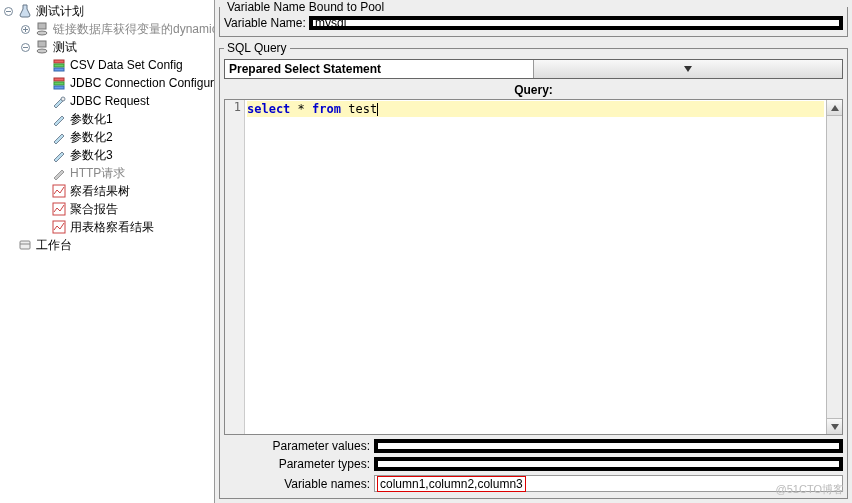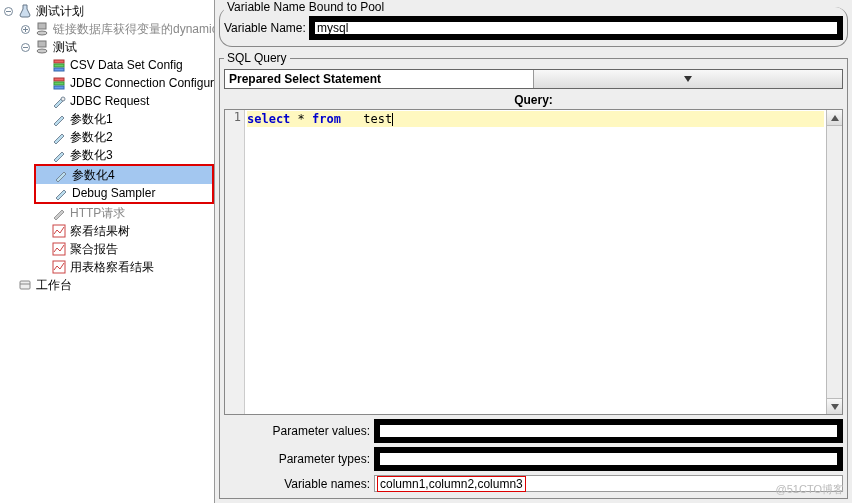--- a/index.html
+++ b/index.html
@@ -17,33 +17,33 @@
 .label { color: #000; }
 .highlight-box { border: 2px solid #d00; }
 .highlight-inline { border: 1.5px solid #d00; padding: 0 2px; display: inline-block; }
 .main { flex: 1; display: flex; flex-direction: column; padding: 0 4px 2px 4px; overflow: hidden; }
 fieldset { border: 1px solid #888; margin: 2px 0; padding: 2px 4px 4px 4px; }
 legend { font-size: 12px; padding: 0 3px; color: #000; }
 .formrow { display: flex; align-items: center; margin: 2px 0; }
 .formrow .lbl { text-align: right; padding-right: 4px; white-space: nowrap; }
 .formrow .lbl.w1 { width: 85px; }
 .formrow .lbl.w2 { width: 150px; }
-.formrow input[type=text] { flex: 1; height: 24px; border: 6px solid #000000; background: #fff; padding: 0 2px; font-size: 12px; }
+.formrow input[type=text] { flex: 1; height: 14px; border: 4px solid #000000; background: #fff; padding: 0 2px; font-size: 12px; }
 .select-wrap { flex:1; display:flex; border:1px solid #666; background:#fff; height:20px; align-items:center; }
 .select-wrap span { flex:1; padding:0 4px; font-weight:bold; }
 .select-arrow { width:18px; height:18px; border-left:1px solid #999; background:linear-gradient(#f8f8f8,#ddd); display:flex; align-items:center; justify-content:center; }
 .query-area { flex:1; display:flex; flex-direction:column; }
 .query-label { text-align:center; font-weight:bold; padding:2px 0; }
 .editor-wrap { flex:1; display:flex; border:1px solid #888; background:#fff; position:relative; }
 .gutter { width:20px; background:#f0f0f0; border-right:1px solid #ccc; text-align:right; padding-right:3px; font-family:monospace; font-size:12px; color:#666; }
 .codearea { flex:1; font-family:monospace; font-size:12px; padding:1px 2px; }
 .codeline { background:#fff8c0; line-height:16px; }
 .codeline .kw { color:#0000cc; font-weight:bold; }
 .codeline .op { color:#000; }
-.codeline .id { color:#000;margin-left:15px; }
+.codeline .id { color:#000; }
 .cursor { display:inline-block; width:1px; height:13px; background:#000; vertical-align:text-bottom; }
 .vscroll { width:16px; background:#eee; border-left:1px solid #bbb; display:flex; flex-direction:column; }
 .vscroll .btn { height:16px; background:linear-gradient(#f8f8f8,#ddd); border-bottom:1px solid #bbb; display:flex; align-items:center; justify-content:center; }
 .vscroll .btn:last-child { border-top:1px solid #bbb; border-bottom:none; }
 .vscroll .track { flex:1; }
 .watermark { position:absolute; right:8px; bottom:6px; font-size:11px; color:#bbb; pointer-events:none; }
 </style>
 </head>
 <body>
 
@@ -149,40 +149,20 @@
     <div class="tree-row" data-interactable="true">
       <span class="spacer" style="width:51px"></span>
       <span class="icon" data-interactable="false">
           <svg viewBox="0 0 14 14">
             <path d="M2 12 L10 4 L12 6 L4 14z" fill="#bde" stroke="#789"></path>
           </svg>
         </span>
       <span class="label" data-interactable="false">参数化3</span>
     </div>
 
-    <div class="highlight-box" data-interactable="false" style="margin-left:34px">
-      <div class="tree-row selected" data-interactable="true">
-        <span class="spacer" style="width:17px"></span>
-        <span class="icon" data-interactable="false">
-            <svg viewBox="0 0 14 14">
-              <path d="M2 12 L10 4 L12 6 L4 14z" fill="#bde" stroke="#789"></path>
-            </svg>
-          </span>
-        <span class="label" data-interactable="false">参数化4</span>
-      </div>
-      <div class="tree-row" data-interactable="true">
-        <span class="spacer" style="width:17px"></span>
-        <span class="icon" data-interactable="false">
-            <svg viewBox="0 0 14 14">
-              <path d="M2 12 L10 4 L12 6 L4 14z" fill="#bde" stroke="#789"></path>
-            </svg>
-          </span>
-        <span class="label" data-interactable="false">Debug Sampler</span>
-      </div>
-    </div>
     <div class="tree-row" data-interactable="true">
       <span class="spacer" style="width:51px"></span>
       <span class="icon" data-interactable="false">
           <svg viewBox="0 0 14 14">
             <path d="M2 12 L10 4 L12 6 L4 14z" fill="#ccc" stroke="#999"></path>
           </svg>
         </span>
       <span class="label" style="color:#888" data-interactable="false">HTTP请求</span>
     </div>
     <div class="tree-row" data-interactable="true">
@@ -222,21 +202,21 @@
             <rect x="2" y="3" width="10" height="8" rx="1" fill="#eee" stroke="#888"></rect>
             <line x1="2" y1="6" x2="12" y2="6" stroke="#888"></line>
           </svg>
         </span>
       <span class="label" data-interactable="false">工作台</span>
     </div>
   </div>
 </div>
 
 <div class="main" data-interactable="false">
-  <fieldset data-interactable="false" style="border-top:none; margin-top:0; padding-top:0;border-radius:13px;">
+  <fieldset data-interactable="false" style="border-top:none; margin-top:0; padding-top:0;">
     <legend data-interactable="false">Variable Name Bound to Pool</legend>
     <div class="formrow">
       <span class="lbl w1" data-interactable="false">Variable Name:</span>
       <input type="text" data-interactable="true" value="mysql" style="">
     </div>
   </fieldset>
 
   <fieldset class="query-area" data-interactable="false" style="flex:1; display:flex; flex-direction:column;">
     <legend data-interactable="false">SQL Query</legend>
     <div class="formrow">

